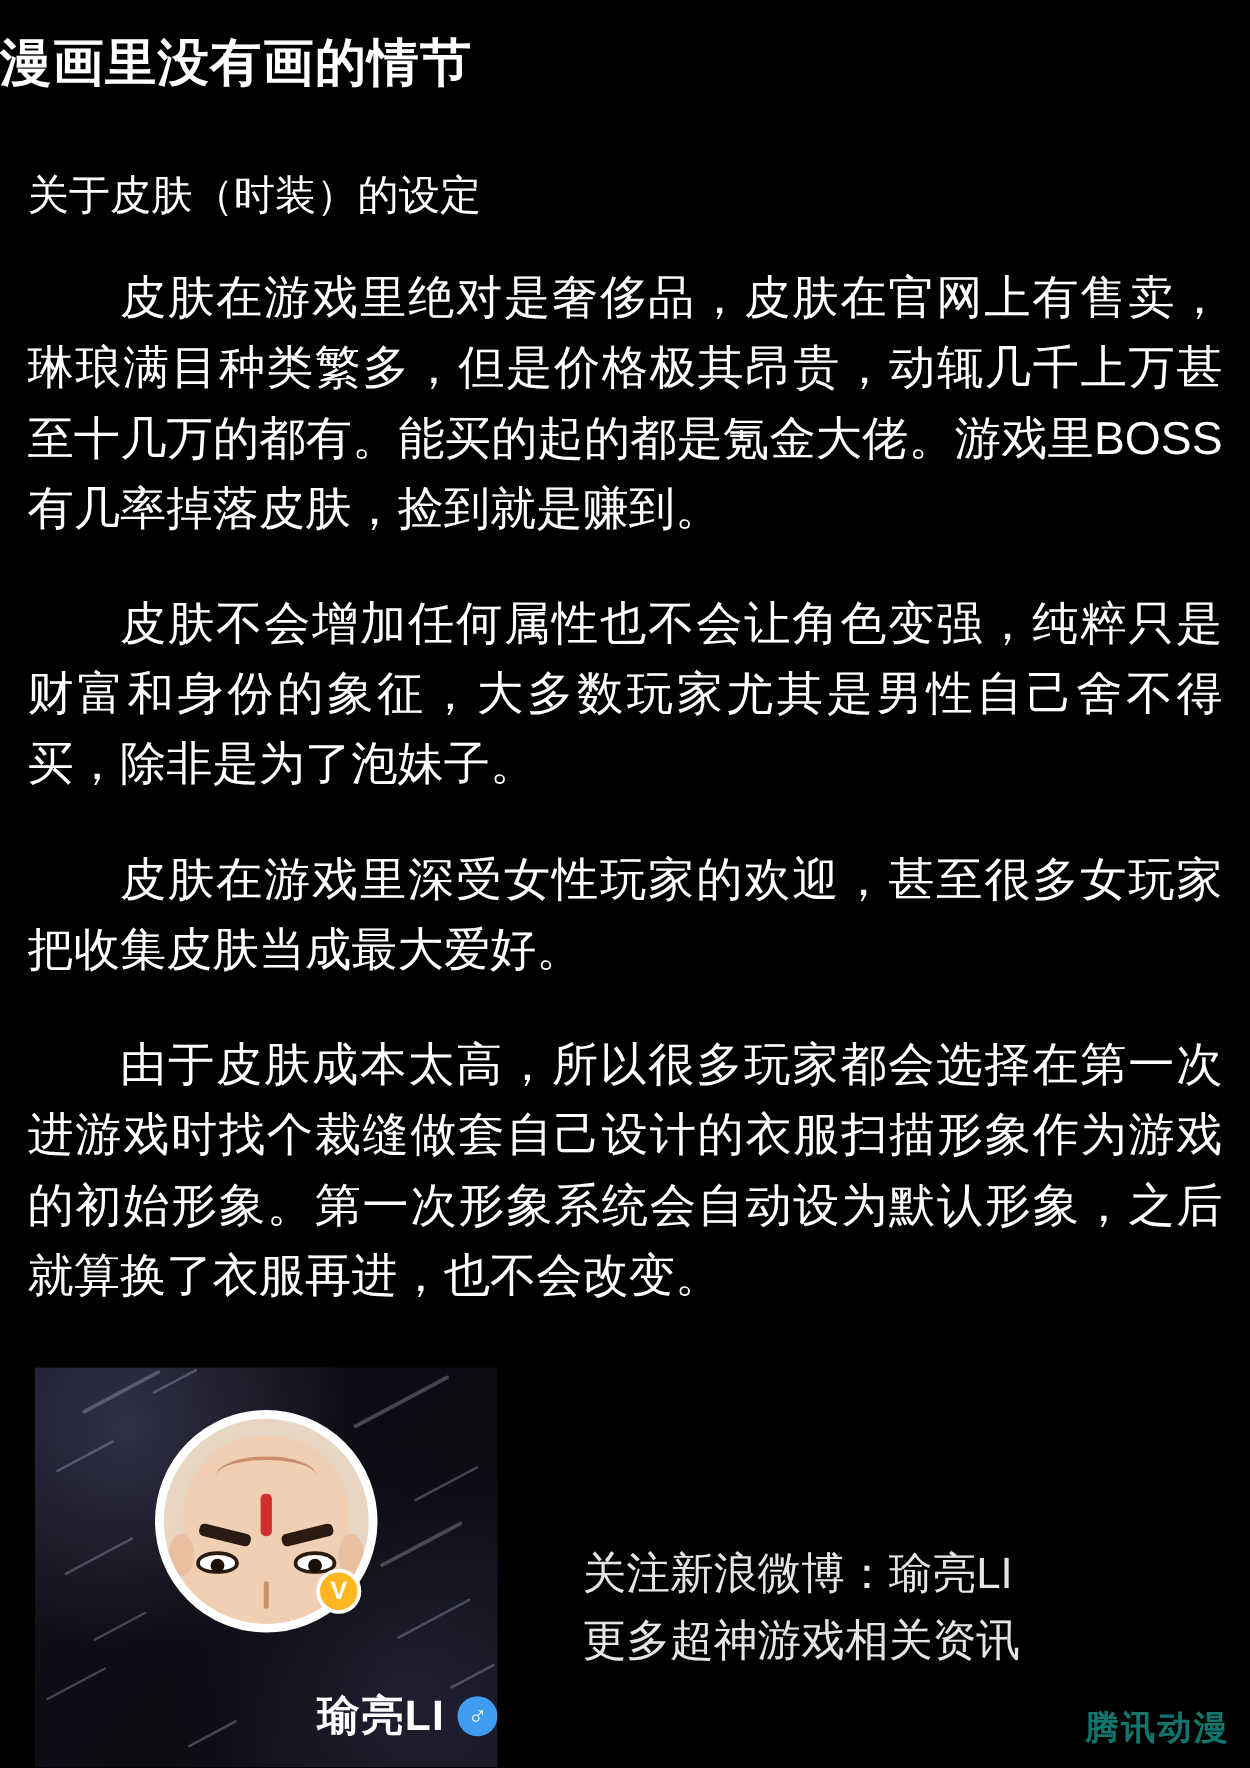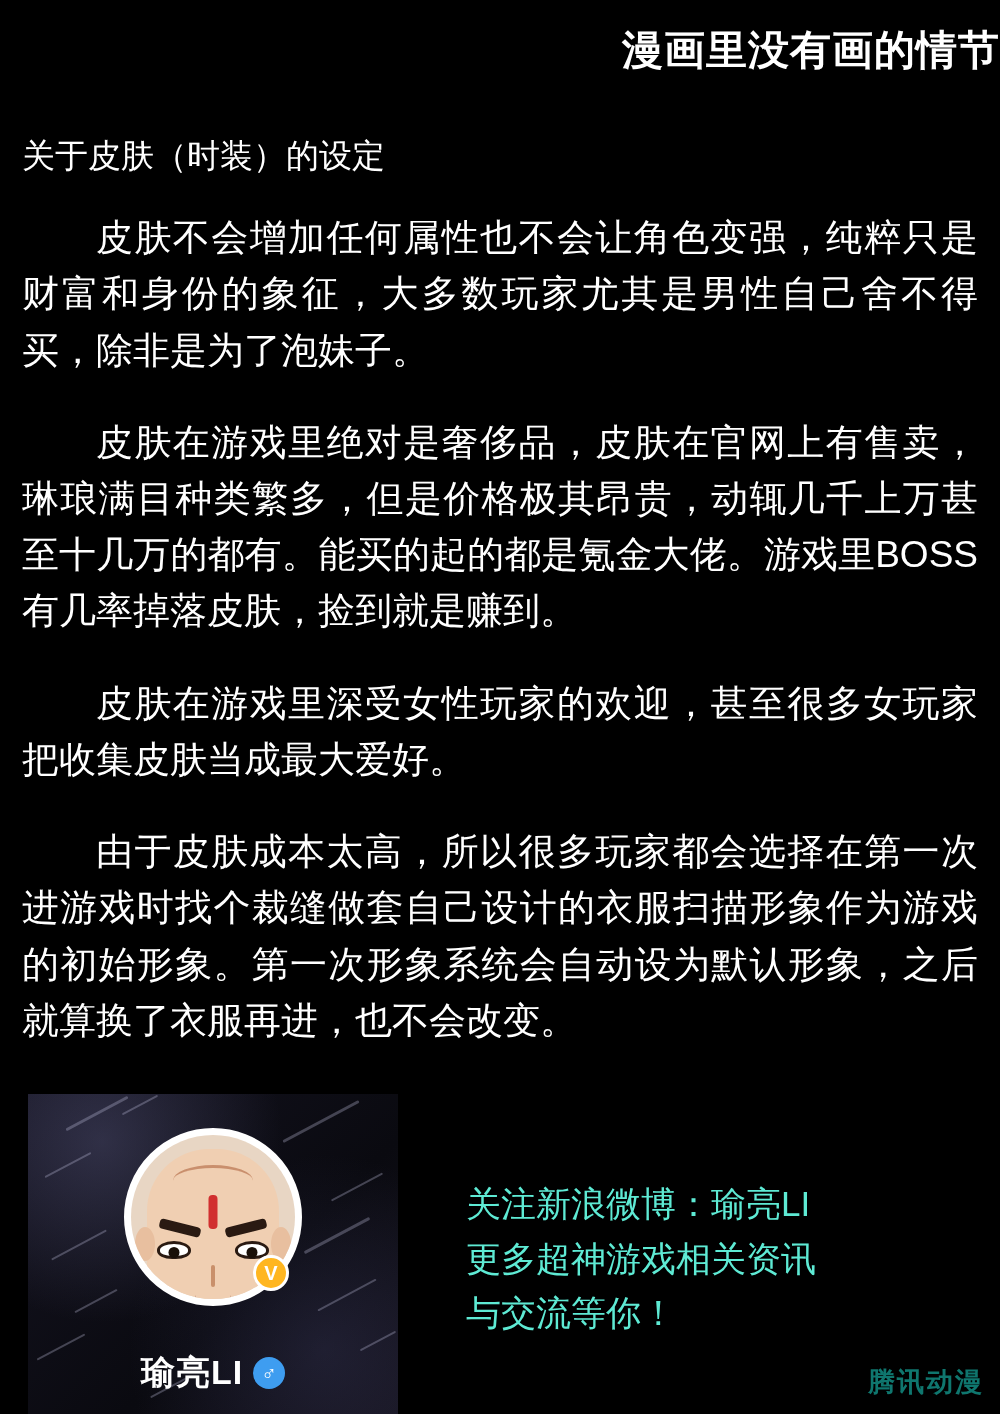--- a/index.html
+++ b/index.html
@@ -15,21 +15,21 @@
     color: #ffffff;
     position: relative;
   }
   .page {
     position: relative;
     width: 1000px;
     height: 1414px;
     background: #000000;
   }
   .title {
-    text-align: right;
+    text-align: left;
     font-size: 41px;
     font-weight: 700;
     letter-spacing: 1px;
     padding-top: 26px;
     line-height: 1.2;
     color: #ffffff;
   }
   .subtitle {
     font-size: 33px;
     font-weight: 400;
@@ -208,21 +208,21 @@
     line-height: 30px;
     text-align: center;
   }
   .weibo-name-row {
     position: absolute;
     left: 0;
     right: 0;
     bottom: 18px;
     display: flex;
     align-items: center;
-    justify-content: center;
+    justify-content: flex-end;
     gap: 10px;
   }
   .weibo-name {
     font-size: 34px;
     font-weight: 700;
     color: #ffffff;
     letter-spacing: 1px;
   }
   .gender-badge {
     width: 32px;
@@ -234,21 +234,21 @@
     line-height: 32px;
     text-align: center;
     font-weight: 700;
   }
   .promo {
     position: absolute;
     left: 466px;
     bottom: 74px;
     font-size: 35px;
     line-height: 1.55;
-    color: #5eead4;
+    color: #e5e5e5;
   }
   .promo div { white-space: nowrap; }
   .watermark {
     position: absolute;
     right: 16px;
     bottom: 14px;
     font-size: 27px;
     color: #0f766e;
     letter-spacing: 2px;
     font-weight: 700;
@@ -257,22 +257,22 @@
 </head>
 <body>
 
 <div class="page">
 
   <div class="title">漫画里没有画的情节</div>
 
   <div class="subtitle">关于皮肤（时装）的设定</div>
 
   <div class="body-text">
+    <p class="para">皮肤在游戏里绝对是奢侈品，皮肤在官网上有售卖，琳琅满目种类繁多，但是价格极其昂贵，动辄几千上万甚至十几万的都有。能买的起的都是氪金大佬。游戏里BOSS有几率掉落皮肤，捡到就是赚到。</p>
     <p class="para">皮肤不会增加任何属性也不会让角色变强，纯粹只是财富和身份的象征，大多数玩家尤其是男性自己舍不得买，除非是为了泡妹子。</p>
-    <p class="para">皮肤在游戏里绝对是奢侈品，皮肤在官网上有售卖，琳琅满目种类繁多，但是价格极其昂贵，动辄几千上万甚至十几万的都有。能买的起的都是氪金大佬。游戏里BOSS有几率掉落皮肤，捡到就是赚到。</p>
     <p class="para">皮肤在游戏里深受女性玩家的欢迎，甚至很多女玩家把收集皮肤当成最大爱好。</p>
     <p class="para">由于皮肤成本太高，所以很多玩家都会选择在第一次进游戏时找个裁缝做套自己设计的衣服扫描形象作为游戏的初始形象。第一次形象系统会自动设为默认形象，之后就算换了衣服再进，也不会改变。</p>
   </div>
 
   <div class="footer">
 
     <div class="weibo-card">
       <div class="starfield">
         <div class="streak" style="left:34px;  top:18px;  width:70px; height:3px;"></div>
         <div class="streak" style="left:14px;  top:70px;  width:52px; height:2px;"></div>
@@ -312,19 +312,18 @@
 
       <div class="weibo-name-row">
         <span class="weibo-name">瑜亮LI</span>
         <span class="gender-badge">♂</span>
       </div>
     </div>
 
     <div class="promo">
       <div>关注新浪微博：瑜亮LI</div>
       <div>更多超神游戏相关资讯</div>
-      <div>与交流等你！</div>
     </div>
 
     <div class="watermark">腾讯动漫</div>
   </div>
 
 </div>
 
 </body></html>

